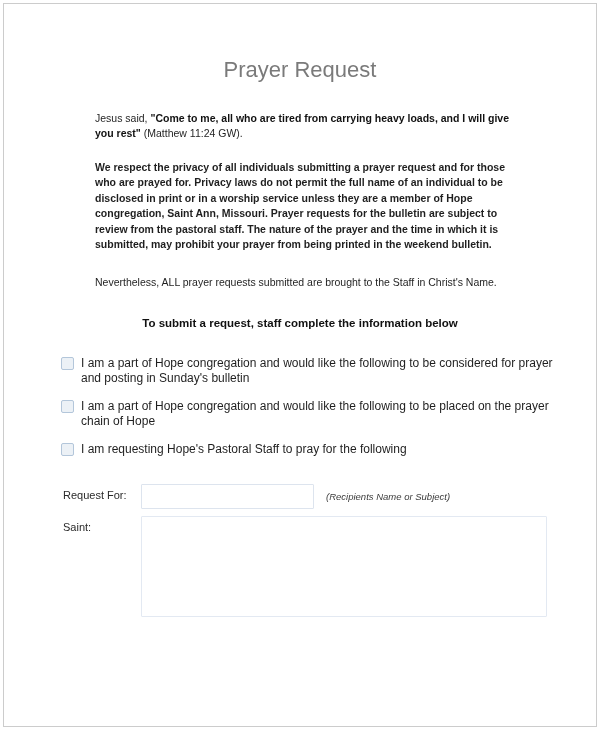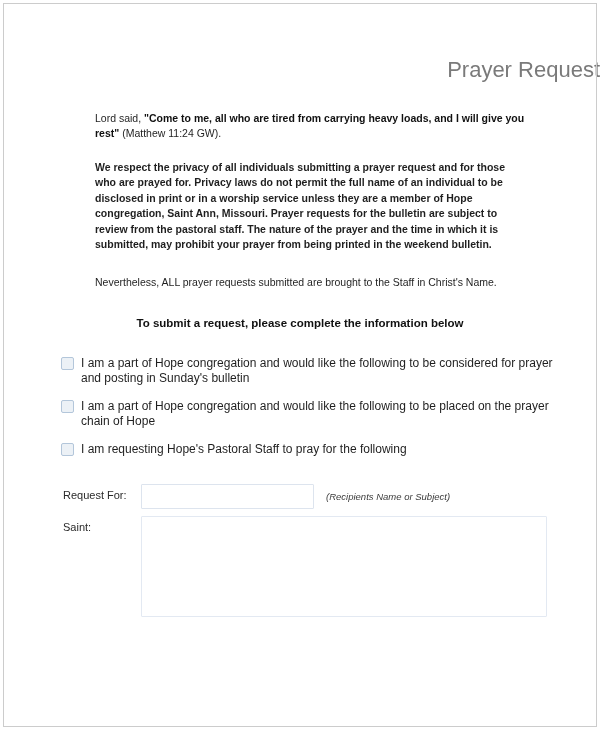--- a/index.html
+++ b/index.html
@@ -15,21 +15,21 @@
   }
   .doc-border {
     position: absolute;
     left: 3px; top: 3px; right: 3px; bottom: 3px;
     border: 1px solid #cccccc;
     pointer-events: none;
   }
   .page-title {
     margin: 0;
     padding-top: 56px;
-    text-align: right;
+    text-align: center;
     font-size: 22px;
     font-weight: 400;
     color: #7a7a7a;
     line-height: 1.25;
   }
   .para {
     margin: 0 72px 0 95px;
     font-size: 10.5px;
     line-height: 15.5px;
     color: #1f1f1f;
@@ -117,27 +117,27 @@
   strong { font-weight: 700; color: #111111; }
 </style>
 </head>
 <body>
 
 <div class="doc">
   <div class="doc-border"></div>
 
   <h1 class="page-title">Prayer Request</h1>
 
-  <p class="para intro"><span>Lord said, </span><strong>"Come to me, all who are tired from carrying heavy loads, and I will give you rest"</strong><span> (Matthew 11:24 GW).</span></p>
+  <p class="para intro"><span>Jesus said, </span><strong>"Come to me, all who are tired from carrying heavy loads, and I will give you rest"</strong><span> (Matthew 11:24 GW).</span></p>
 
   <p class="para privacy">We respect the privacy of all individuals submitting a prayer request and for those who are prayed for. Privacy laws do not permit the full name of an individual to be disclosed in print or in a worship service unless they are a member of Hope congregation, Saint Ann, Missouri. Prayer requests for the bulletin are subject to review from the pastoral staff. The nature of the prayer and the time in which it is submitted, may prohibit your prayer from being printed in the weekend bulletin.</p>
 
   <p class="para nevertheless">Nevertheless, ALL prayer requests submitted are brought to the Staff in Christ's Name.</p>
 
-  <div class="instruction-heading">To submit a request, please complete the information below</div>
+  <div class="instruction-heading">To submit a request, staff complete the information below</div>
 
   <div class="checkbox-section">
     <div class="checkbox-row">
       <span class="checkbox"></span>
       <span class="checkbox-label">I am a part of Hope congregation and would like the following to be considered for prayer and posting in Sunday's bulletin</span>
     </div>
     <div class="checkbox-row">
       <span class="checkbox"></span>
       <span class="checkbox-label">I am a part of Hope congregation and would like the following to be placed on the prayer chain of Hope</span>
     </div>

